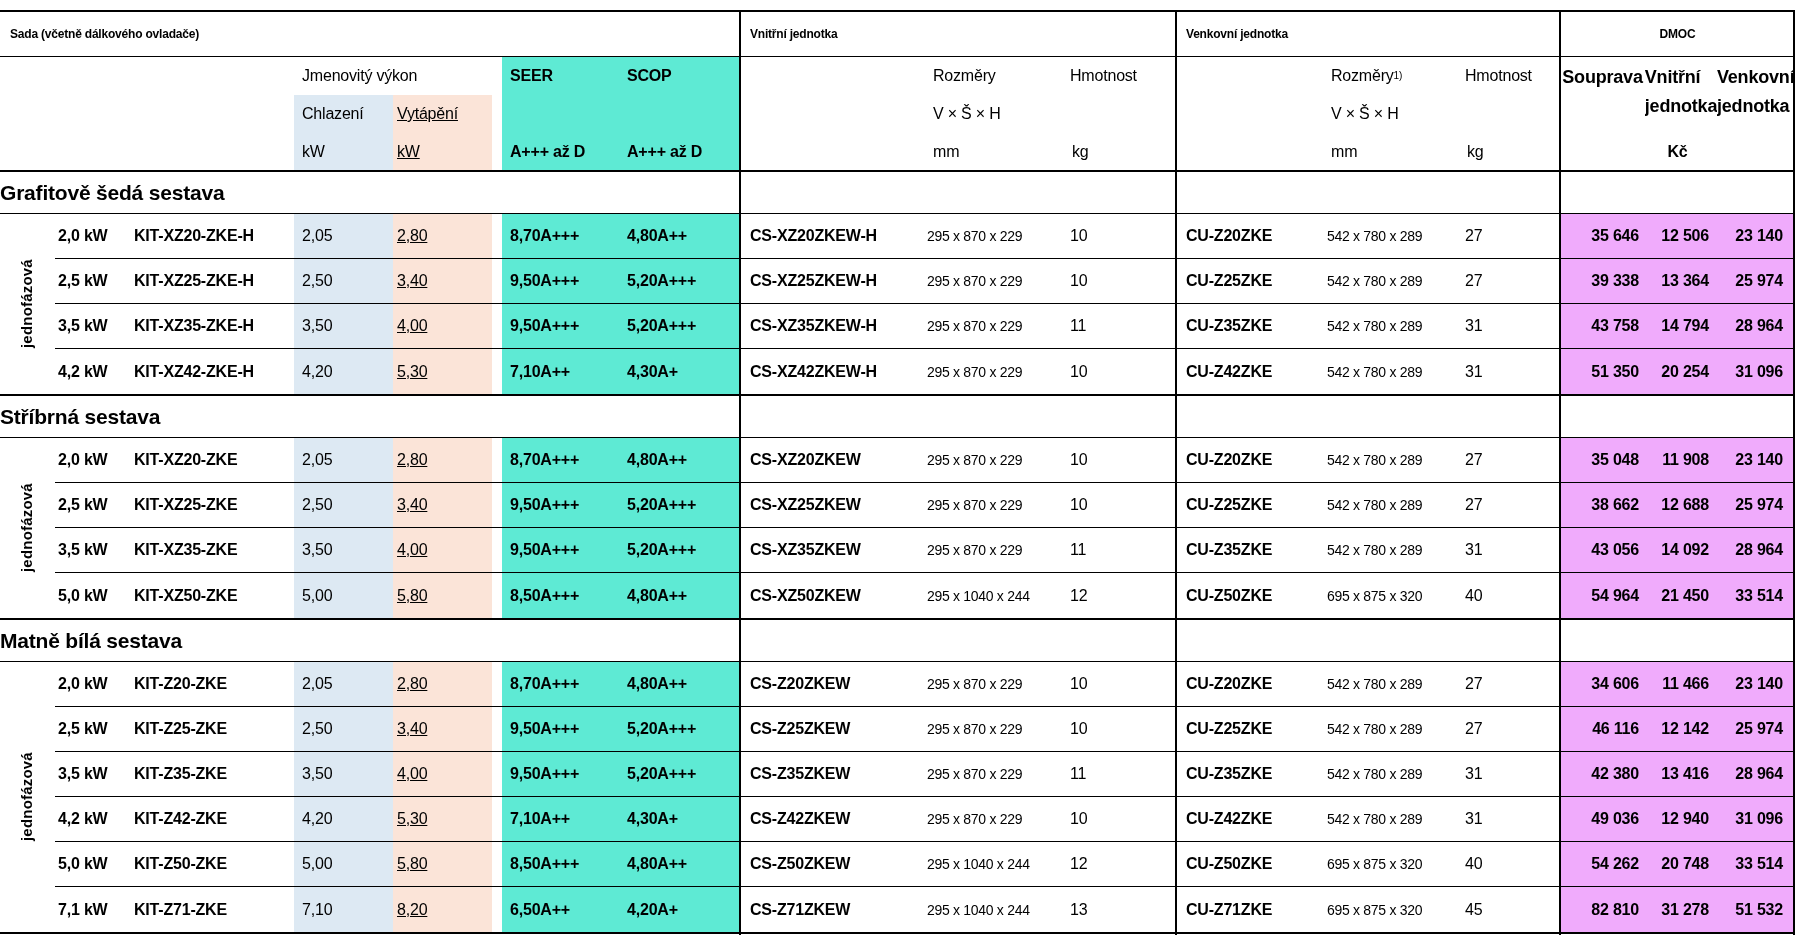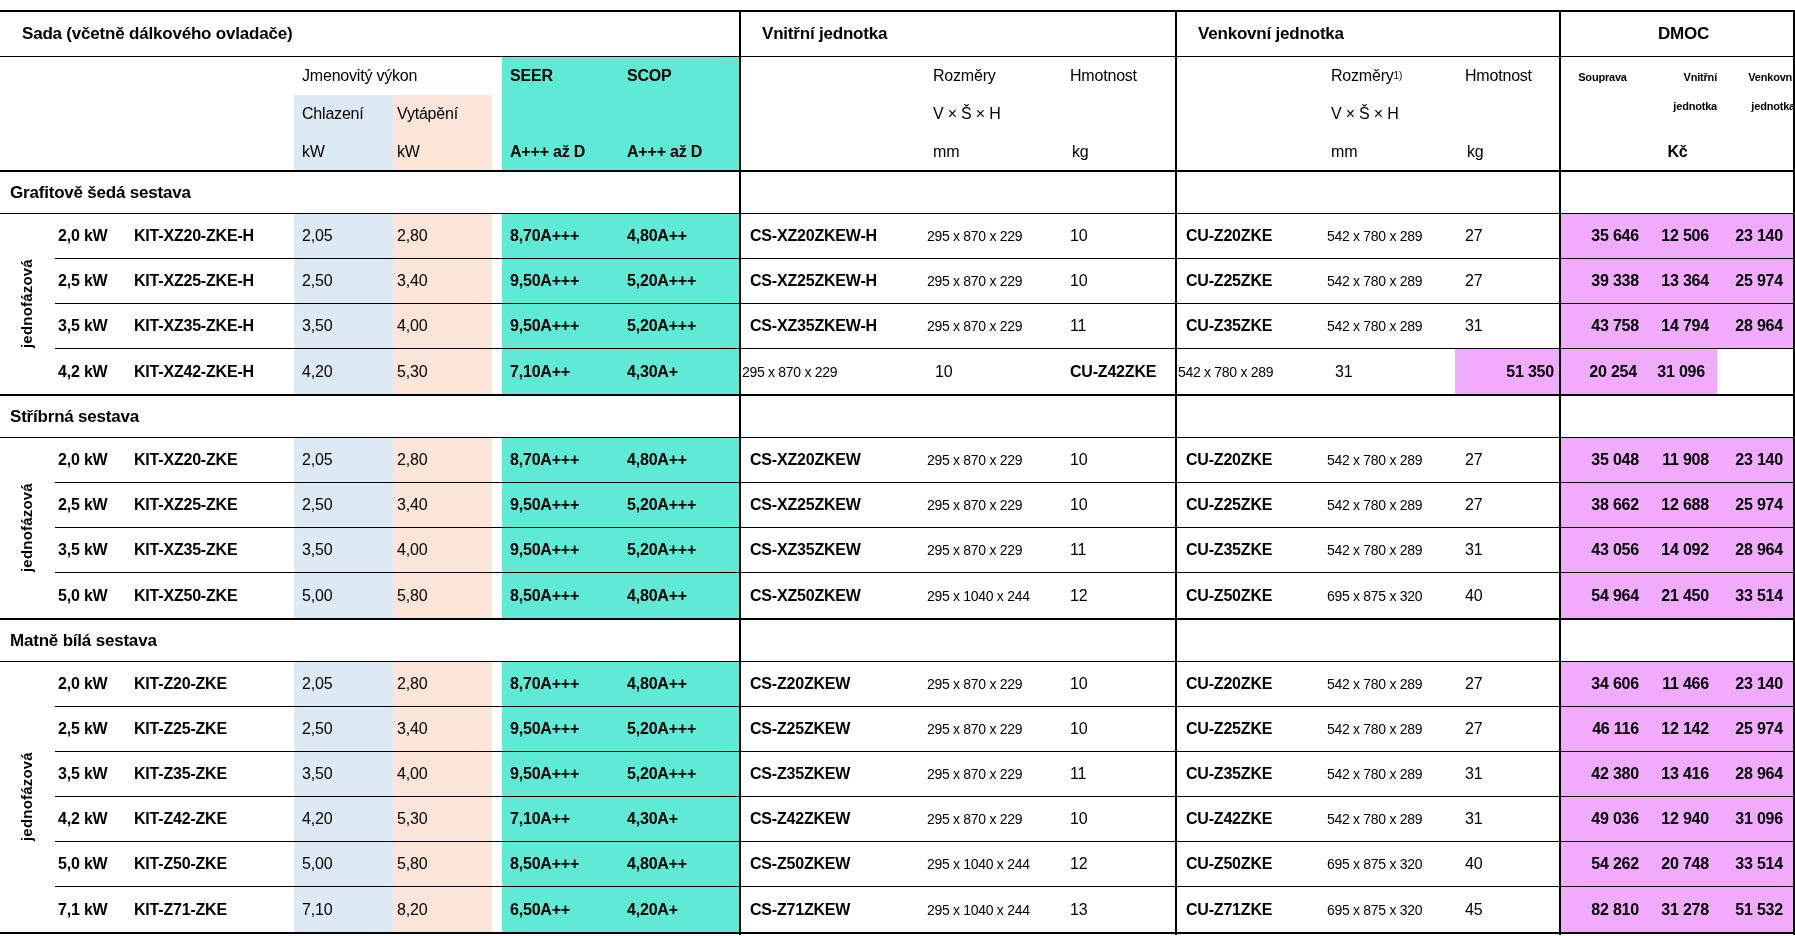--- a/index.html
+++ b/index.html
@@ -8,39 +8,39 @@
     padding-top:10px;box-sizing:border-box;
     font-family:"Liberation Sans",sans-serif;color:#000;
     -webkit-font-smoothing:antialiased;
   }
   .grid{
     display:grid;
     grid-template-columns:55px 79px 160px 99px 99px 10px 119px 119px 185px 135px 116px 149px 130px 105px 85px 72px 78px;
   }
   .c{display:flex;align-items:center;font-size:16px;letter-spacing:-0.2px;overflow:hidden;white-space:nowrap;}
   .b{font-weight:bold;}
-  .t17{font-size:17px;margin-left:12px;}
+  .t17{font-size:12px;}
   .center{justify-content:center;}
   .right{justify-content:flex-end;}
   .blue{background:#dde9f3;}
-  .pink{background:#fbe4d8;}
+  .pink{background:#fbe4d8;text-decoration:underline;}
   .green{background:#5eead4;}
   .gray{background:#f0abfc;}
   .pl2{padding-left:2px;}.pl3{padding-left:3px;}.pl4{padding-left:4px;}
   .pl6{padding-left:6px;}.pl8{padding-left:8px;}.pl10{padding-left:10px;}
   .pl12{padding-left:12px;}
   .pr6{padding-right:6px;}.pr8{padding-right:8px;}.pr12{padding-right:12px;}
   .hdrblock{border-top:2px solid #000;border-bottom:2px solid #000;}
   .hdr1{height:44px;border-bottom:1px solid #000;}
   .hdrs{grid-template-rows:38px 38px 37px;}
-  .dmoc-h{align-items:flex-start;justify-content:center;text-align:right;
-    white-space:normal;line-height:29px;padding-top:6px;font-weight:bold;font-size:11px;}
+  .dmoc-h{align-items:flex-start;justify-content:center;text-align:left;
+    white-space:normal;line-height:29px;padding-top:6px;font-weight:bold;font-size:18px;}
   .section{border-bottom:2px solid #000;}
-  .sect-title{height:41px;border-bottom:1px solid #000;padding-left:10px;
-    display:flex;align-items:center;font-weight:bold;font-size:17px;letter-spacing:-0.2px;}
+  .sect-title{height:41px;border-bottom:1px solid #000;padding-left:0;
+    display:flex;align-items:center;font-weight:bold;font-size:21px;letter-spacing:-0.2px;}
   .rows{position:relative;}
   .drow{height:45px;}
   .bb{border-bottom:1px solid #000;}
   .dim{font-size:14px;letter-spacing:-0.3px;}
   .phase{
     position:absolute;left:2px;top:0;bottom:0;width:48px;
     display:flex;align-items:center;justify-content:center;
     writing-mode:vertical-rl;transform:rotate(180deg);
     font-weight:bold;font-size:15px;letter-spacing:0.2px;
   }
@@ -161,20 +161,21 @@
           </div>
           <div class="grid drow">
             <div class="c gut"></div>
             <div class="c b pl3">4,2 kW</div>
             <div class="c b">KIT-XZ42-ZKE-H</div>
             <div class="c blue pl8">4,20</div>
             <div class="c pink pl4">5,30</div>
             <div class="c "></div>
             <div class="c green b pl8">7,10A++</div>
             <div class="c green b pl6">4,30A+</div>
+            <div class="c b pl10">CS-XZ42ZKEW-H</div>
             <div class="c pl2 dim">295 x 870 x 229</div>
             <div class="c pl10">10</div>
             <div class="c b pl10">CU-Z42ZKE</div>
             <div class="c pl2 dim">542 x 780 x 289</div>
             <div class="c pl10">31</div>
             <div class="c gray b right pr6">51 350</div>
             <div class="c gray b right pr8">20 254</div>
             <div class="c gray b right pr12">31 096</div>
           </div>
         </div>

